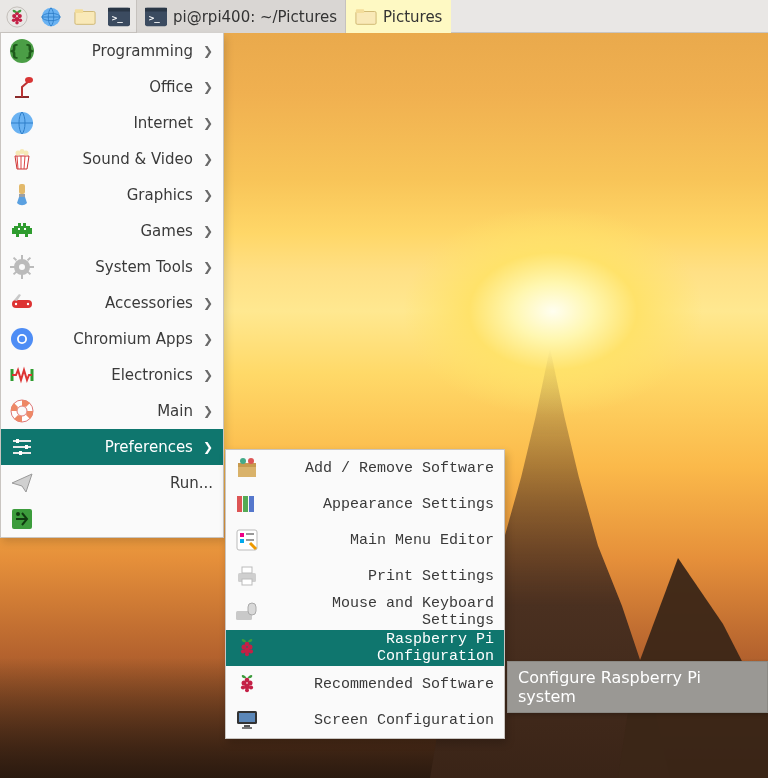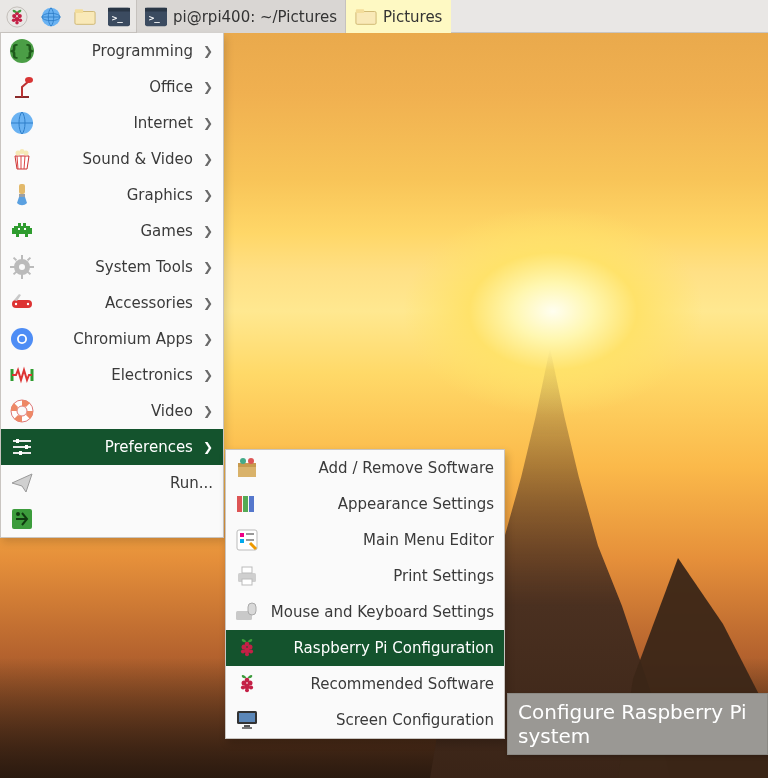--- a/index.html
+++ b/index.html
@@ -100,49 +100,48 @@
     display: flex; align-items: center;
     height: 36px;
     padding: 0 10px 0 8px;
     gap: 10px;
     color: #3a3a3a;
     cursor: default;
   }
   .menu-item .label { flex: 1; text-align: right; }
   .menu-item .arrow { color:#6a6a6a; font-size:12px; }
   .menu-item.highlight {
-    background: #14532d;
+    background: #0f766e;
     color: #fff;
   }
   .menu-item.highlight .arrow { color:#fff; }
   .menu-icon { width: 26px; height: 26px; display:flex; align-items:center; justify-content:center; }
 
   
   .submenu {
     position: absolute;
     top: 449px; left: 225px;
     width: 280px;
     background: #fafafa;
     border: 1px solid #c9c5c1;
     box-shadow: 2px 4px 8px rgba(0,0,0,.2);
   }
-  .submenu .menu-item { height: 36px; }
+  .submenu .menu-item { height: 36px; font-family: Liberation Mono, monospace; }
   .submenu .menu-icon { width: 26px; height:26px; }
 
   
   .tooltip {
     position: absolute;
     top: 661px; left: 507px;
     padding: 6px 10px;
     background: #9a9894;
     color: #fff;
     border: 1px solid #8b8984;
-    font-size: 20px;
+    font-size: 16px;
     box-shadow: 1px 2px 4px rgba(0,0,0,.2);
-    margin-top: 32px;
   }
 
   
   .folder-ic { width:22px; height:18px; }
   .folder-ic .tab { fill:#f3dd9b; }
   .folder-ic .body { fill:#f9e9b8; stroke:#cdb570; }
   .term-ic rect.bg { fill:#3b4b60; }
   .term-ic .bar { fill:#2a3746; }
   .term-ic text { fill:#fff; font: bold 10px monospace; }
 </style>
@@ -364,21 +363,21 @@
   </div>
 
   <div class="menu-item">
     <span class="menu-icon">
       <svg viewBox="0 0 26 26">
           <circle cx="13" cy="13" r="11" fill="#fff" stroke="#d77"></circle>
           <circle cx="13" cy="13" r="5" fill="#fafafa" stroke="#d77"></circle>
           <path d="M13 2a11 11 0 0 1 8 3l-4 4a5 5 0 0 0-4-1zM24 13a11 11 0 0 1-3 8l-4-4a5 5 0 0 0 1-4zM13 24a11 11 0 0 1-8-3l4-4a5 5 0 0 0 4 1zM2 13a11 11 0 0 1 3-8l4 4a5 5 0 0 0-1 4z" fill="#e86"></path>
         </svg>
     </span>
-    <span class="label">Video</span>
+    <span class="label">Main</span>
     <span class="arrow">❯</span>
   </div>
 
   <div class="menu-item highlight">
     <span class="menu-icon">
       <svg viewBox="0 0 26 26">
           <g stroke="#e8e8e8" stroke-width="2">
             <line x1="4" y1="7" x2="22" y2="7"></line>
             <line x1="4" y1="13" x2="22" y2="13"></line>
             <line x1="4" y1="19" x2="22" y2="19"></line>

